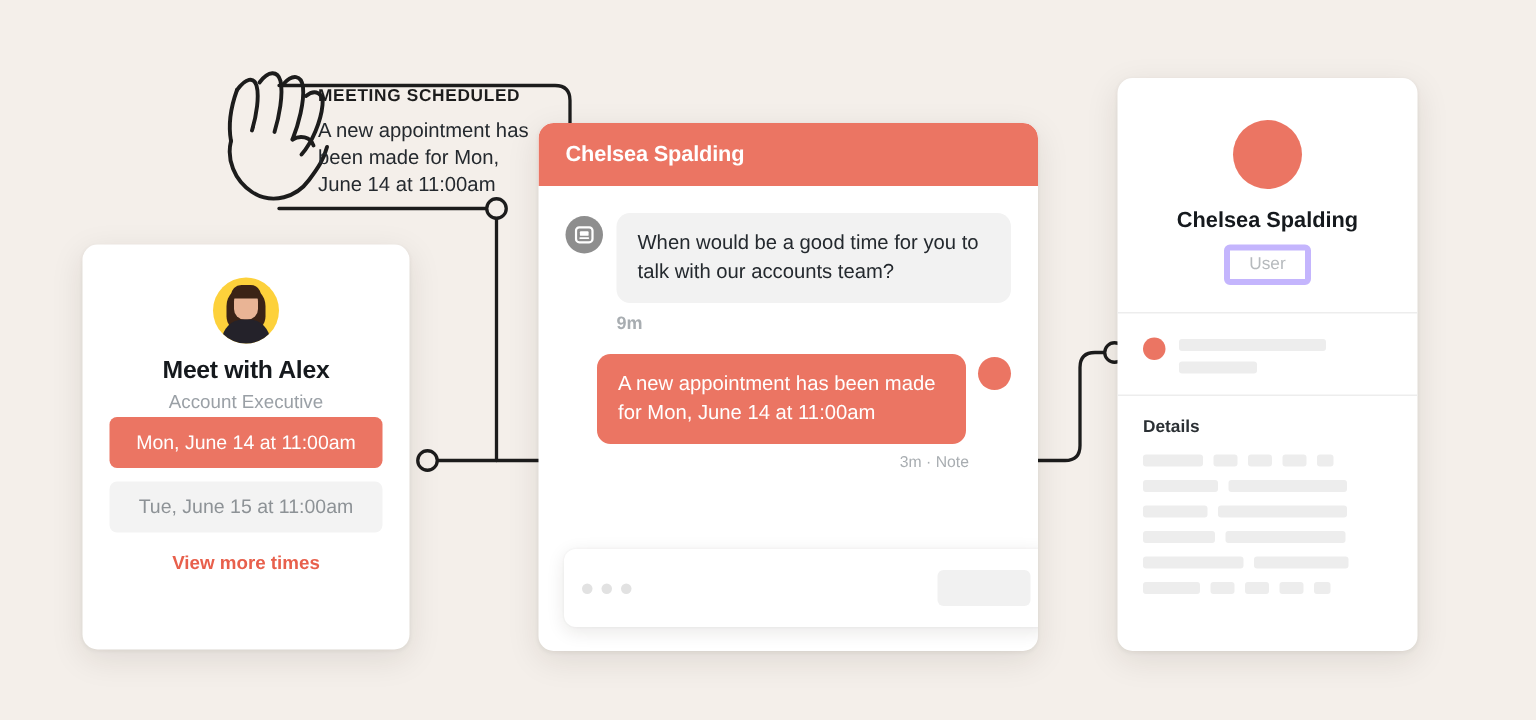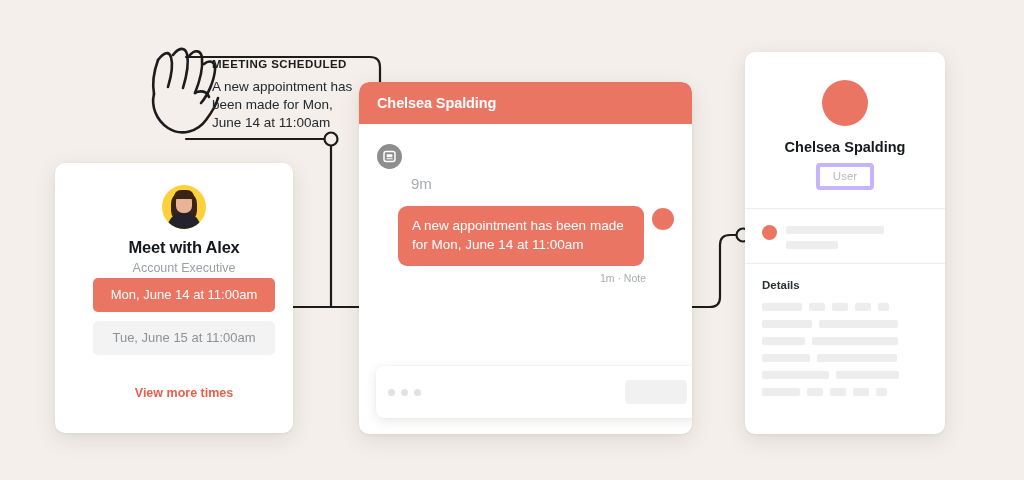--- a/index.html
+++ b/index.html
@@ -32,21 +32,21 @@
     font-size: 13.5px; line-height: 18px; color: #24292e;
   }
 
   
   .card {
     position: absolute; background: #fff; border-radius: 10px;
     box-shadow: 0 6px 22px rgba(40,30,20,.10), 0 1px 3px rgba(40,30,20,.06);
   }
 
   
-  #meeting-card { left: 55px; top: 163px; width: 218px; height: 270px; padding-left: 20px; }
+  #meeting-card { left: 55px; top: 163px; width: 218px; height: 270px; }
   .meeting-inner { padding: 22px 18px 0; text-align: center; }
   .avatar-photo {
     width: 44px; height: 44px; border-radius: 50%;
     margin: 0 auto 9px; background: #FDD13B; position: relative; overflow: hidden;
   }
   .avatar-photo .hair-back {
     position: absolute; left: 9px; top: 6px; width: 26px; height: 30px;
     background: #3b2316; border-radius: 13px 13px 10px 10px;
   }
   .avatar-photo .face {
@@ -63,41 +63,41 @@
   }
   .meeting-title { font-size: 16.5px; font-weight: bold; color: #15191d; letter-spacing: -.2px; }
   .meeting-role { font-size: 12.5px; color: #9aa0a6; margin-top: 4px; }
   .slot {
     margin: 0 0 9px; height: 34px; line-height: 34px; border-radius: 5px;
     font-size: 13px; text-align: center;
   }
   .slot.primary { background: #EB7563; color: #fff; margin-top: 3px; }
   .slot.secondary { background: #F3F3F3; color: #8d9296; }
   .tz { font-size: 12.5px; color: #9aa0a6; margin-top: 6px; }
-  .more-times { font-size: 12.5px; color: #E8604C; font-weight: bold; margin-top: 31px; }
+  .more-times { font-size: 12.5px; color: #E8604C; font-weight: bold; margin-top: 13px; }
 
   
   #chat-card { left: 359px; top: 82px; width: 333px; height: 352px; overflow: hidden; }
   .chat-header {
     height: 42px; background: #EB7563; border-radius: 10px 10px 0 0;
     display: flex; align-items: center; padding-left: 18px;
   }
   .chat-header-title { color: #fff; font-size: 14.5px; font-weight: bold; letter-spacing: -.1px; }
   .chat-body { padding: 18px 18px 0; position: relative; height: 240px; }
   .msg-row { display: flex; align-items: flex-start; gap: 9px; }
   .bot-avatar {
     width: 25px; height: 25px; border-radius: 50%; background: #8E8E8E;
     flex: 0 0 25px; display: flex; align-items: center; justify-content: center;
     margin-top: 2px;
   }
   .bubble-in {
     background: #F2F2F2; border-radius: 9px; padding: 11px 14px 12px;
     font-size: 13.5px; line-height: 18.5px; color: #24292e; max-width: 245px;
   }
-  .stamp { font-size: 15px; color: #a8adb1; margin: 6px 0 12px 34px; }
+  .stamp { font-size: 12px; color: #a8adb1; margin: 6px 0 12px 34px; font-weight: bold; }
   .out-row { display: flex; align-items: flex-start; justify-content: flex-end; gap: 8px; margin-top: 14px; }
   .bubble-out {
     background: #EB7563; color: #fff; border-radius: 9px; padding: 11px 14px 12px;
     font-size: 13.5px; line-height: 18.5px; max-width: 218px;
   }
   .out-avatar { width: 22px; height: 22px; border-radius: 50%; background: #EB7563; flex: 0 0 22px; margin-top: 2px; }
   .stamp-right { font-size: 10.5px; color: #a8adb1; text-align: right; margin-top: 6px; padding-right: 28px; }
   .composer {
     position: absolute; left: 17px; bottom: 16px; width: 299px; height: 52px;
     background: #fff; border-radius: 8px;
@@ -191,28 +191,29 @@
     <div class="chat-body">
 
       <div class="msg-row">
         <div class="bot-avatar">
           <svg width="13" height="13" viewBox="0 0 13 13">
             <rect x="1" y="1.5" width="11" height="10" rx="2.2" fill="none" stroke="#fff" stroke-width="1.5"></rect>
             <rect x="3.6" y="4.2" width="5.8" height="3" rx="0.6" fill="#fff"></rect>
             <rect x="3.2" y="8.2" width="6.6" height="1.1" rx="0.55" fill="#fff"></rect>
           </svg>
         </div>
+        <div class="bubble-in">When would be a good time for you to talk with our accounts team?</div>
       </div>
       <div class="stamp">9m</div>
 
       <div class="out-row">
         <div class="bubble-out">A new appointment has been made for Mon, June 14 at 11:00am</div>
         <div class="out-avatar"></div>
       </div>
-      <div class="stamp-right">1m · Note</div>
+      <div class="stamp-right">3m · Note</div>
     </div>
 
     <div class="composer">
       <div class="dots">
         <i></i>
         <i></i>
         <i></i>
       </div>
       <div class="send-stub"></div>
     </div>

